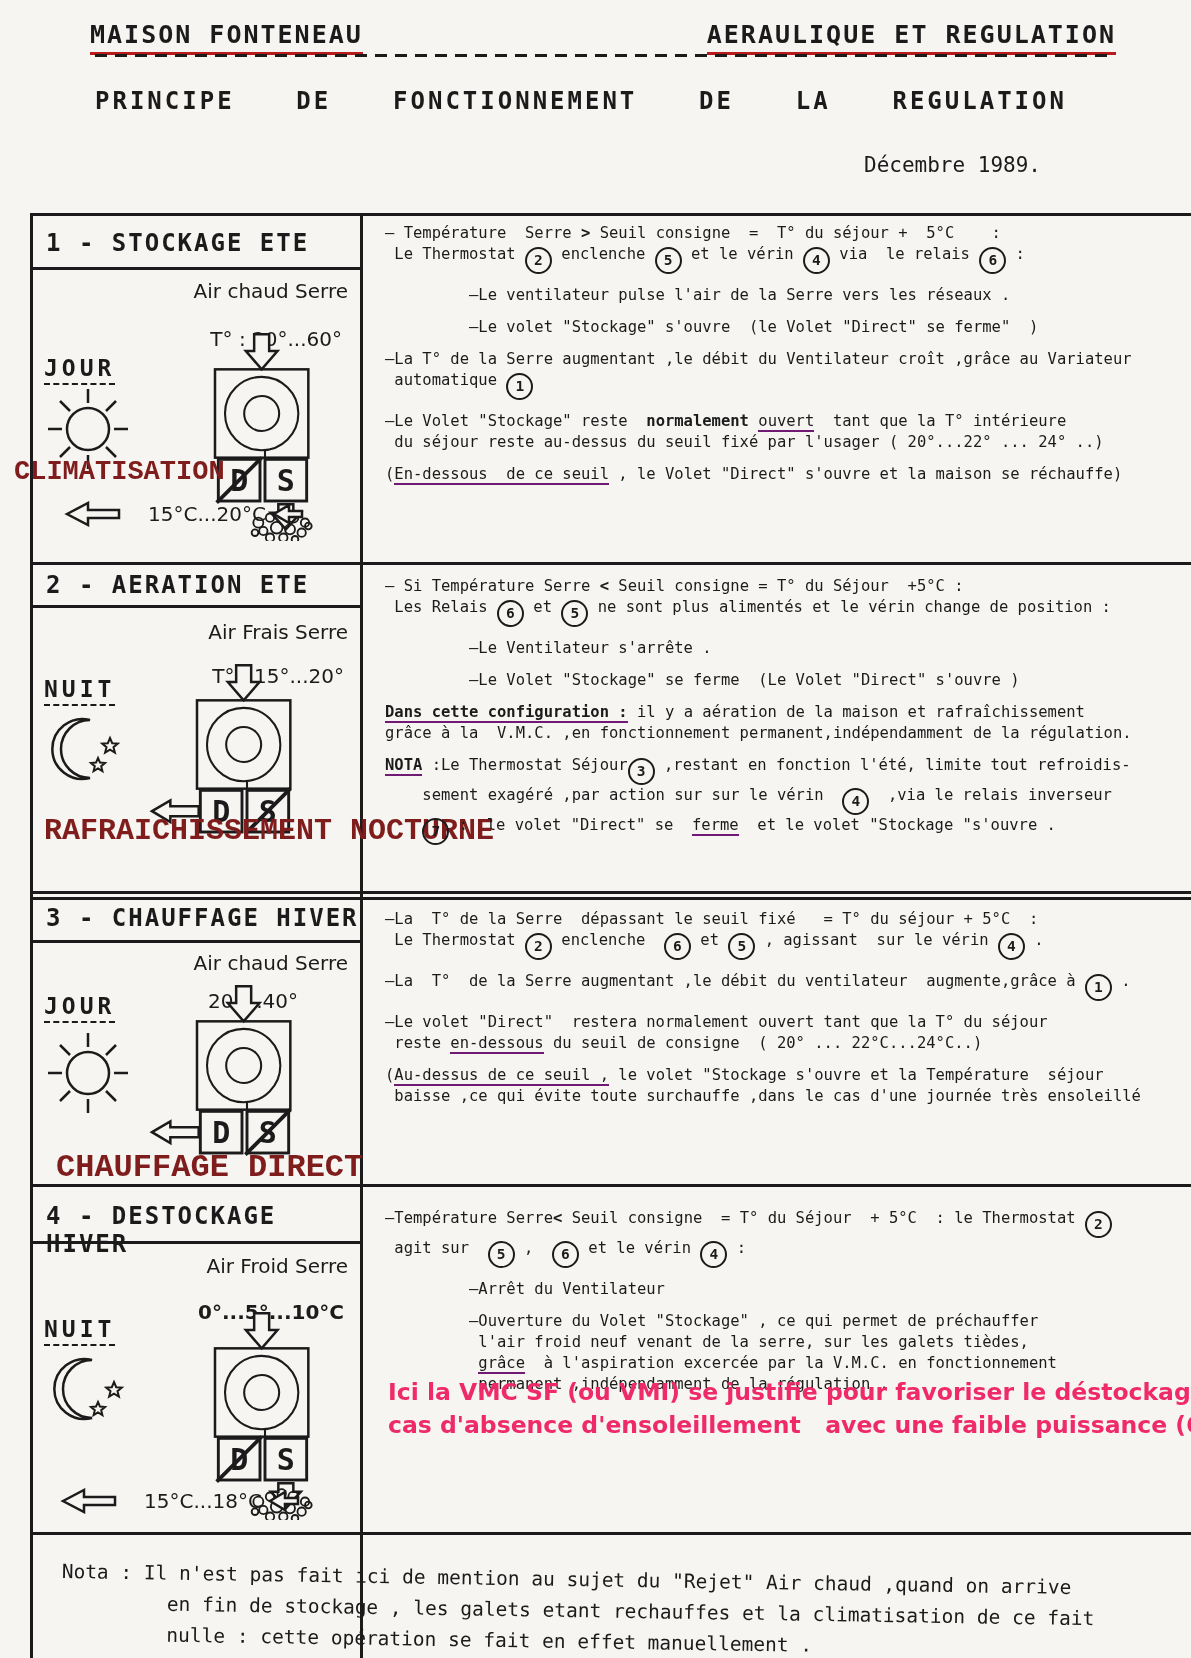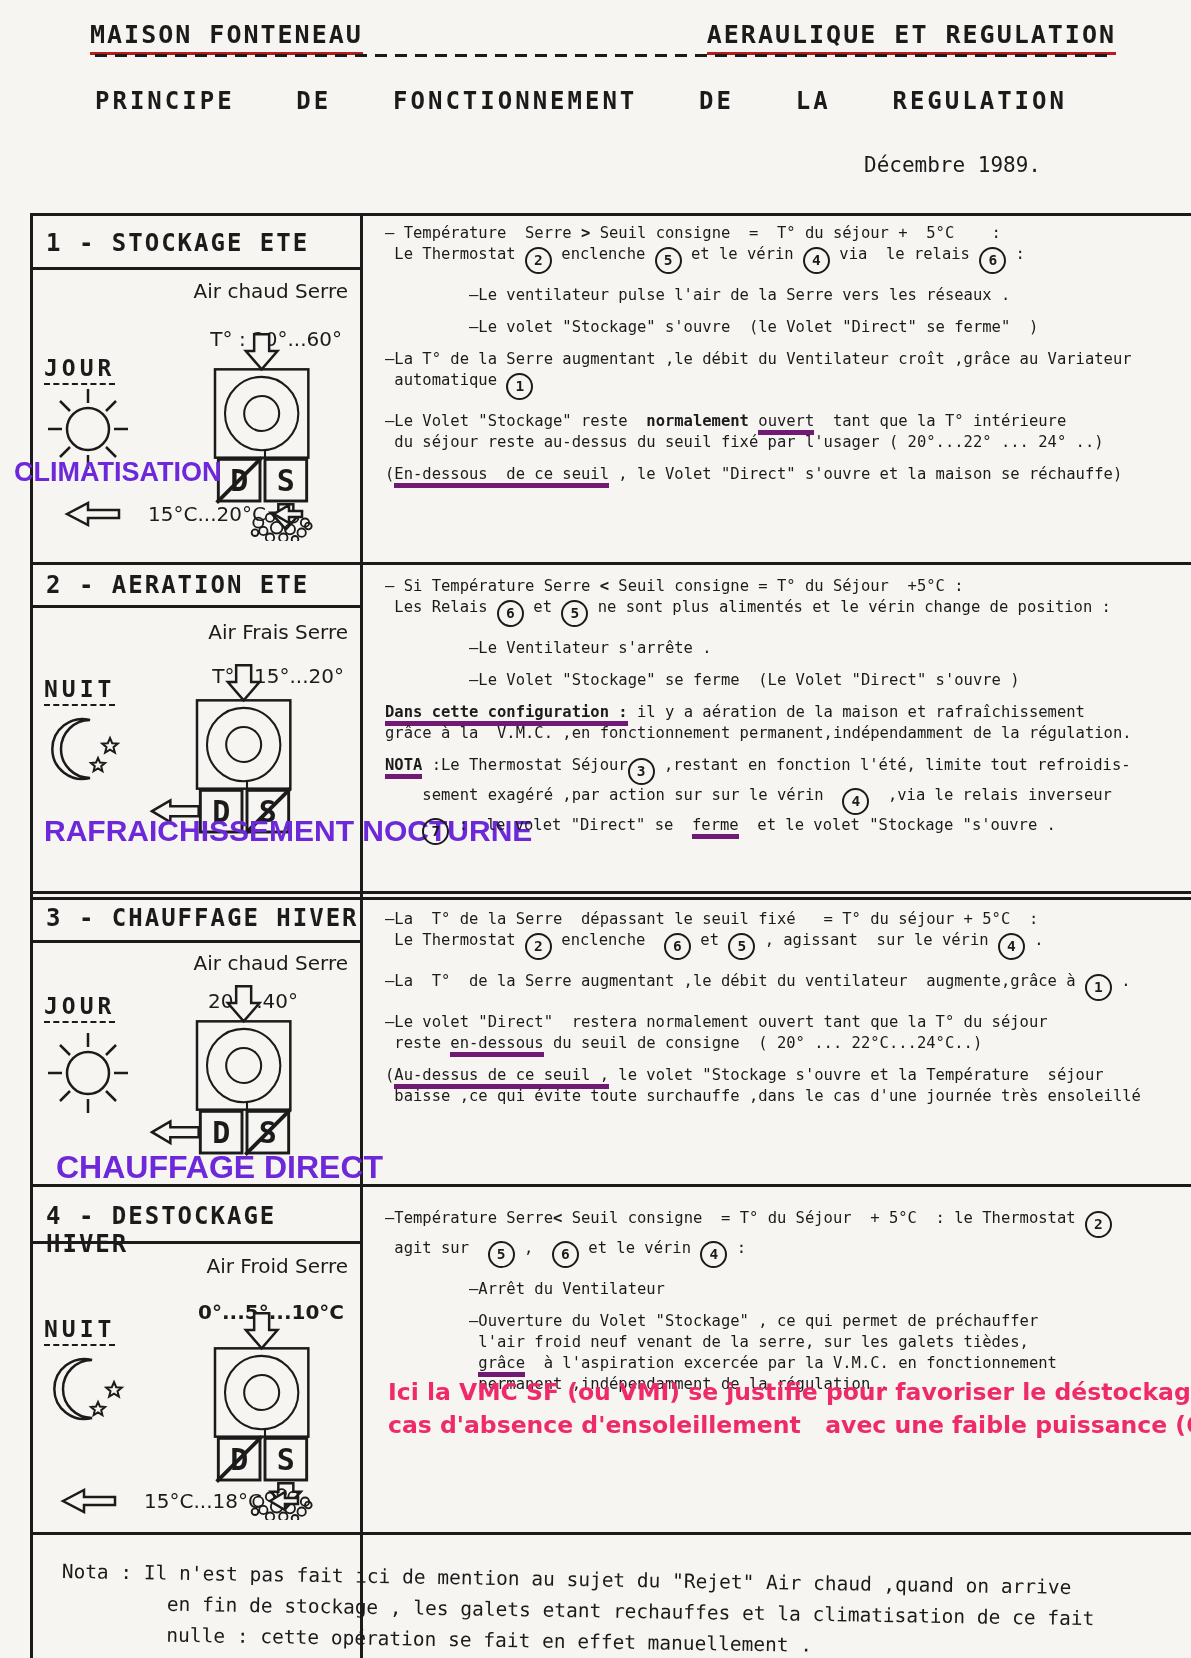--- a/index.html
+++ b/index.html
@@ -21,29 +21,29 @@
   .cell-left{position:absolute;left:0;top:0;bottom:0;width:330px;}
   .cell-right{position:absolute;left:333px;top:0;bottom:0;right:0;overflow:visible;}
   .sec-header{position:absolute;left:0;right:0;top:0;border-bottom:3px solid #1b1b1b;
               font:bold 24px/28px "DejaVu Sans Mono",monospace;letter-spacing:2px;padding-left:16px;box-sizing:border-box;}
   .lbl{position:absolute;font:20px/24px "DejaVu Sans",sans-serif;white-space:nowrap;}
   .dn{position:absolute;font:bold 23px/26px "DejaVu Sans Mono",monospace;letter-spacing:4px;
       border-bottom:2.5px dashed #1b1b1b;padding-bottom:2px;}
   .iconbox{position:absolute;}
   .fanunit{position:absolute;width:205px;}
   .fanunit svg{display:block;width:205px;height:auto;}
-  .pink{position:absolute;color:#6d28d9;font-family:Liberation Sans, sans-serif;font-weight:bold;white-space:nowrap;text-align:right;}
+  .pink{position:absolute;color:#7f1d1d;font-family:Liberation Mono, monospace;font-weight:bold;white-space:nowrap;text-align:right;}
   .bottomrow{position:absolute;display:flex;align-items:center;gap:6px;}
   .bottomrow .lblt{font:20px/24px "DejaVu Sans",sans-serif;white-space:nowrap;margin-left:20px;}
   
   .tline{font:15.5px/21px "DejaVu Sans Mono",monospace;white-space:pre;}
   .gap{margin-top:11px;}
   .circ{display:inline-block;width:23px;height:23px;border:2px solid #1b1b1b;border-radius:50%;
         text-align:center;font:bold 14.5px/22px "DejaVu Sans Mono",monospace;vertical-align:-6px;}
-  .ul{border-bottom:5px solid #701a75;}
+  .ul{border-bottom:2px solid #701a75;}
   .vmc-note{position:absolute;left:25px;top:192px;}
   .vmc-note .tline{font:bold 23.5px/33px "DejaVu Sans",sans-serif;color:#ee2a6b;white-space:pre;}
   
   .nota{position:absolute;left:62px;top:1556px;transform:rotate(0.9deg);transform-origin:left top;}
   .nota .tline{font:19.5px/31px "DejaVu Sans Mono",monospace;}
 </style>
 </head>
 <body>
 
 <div id="page">

